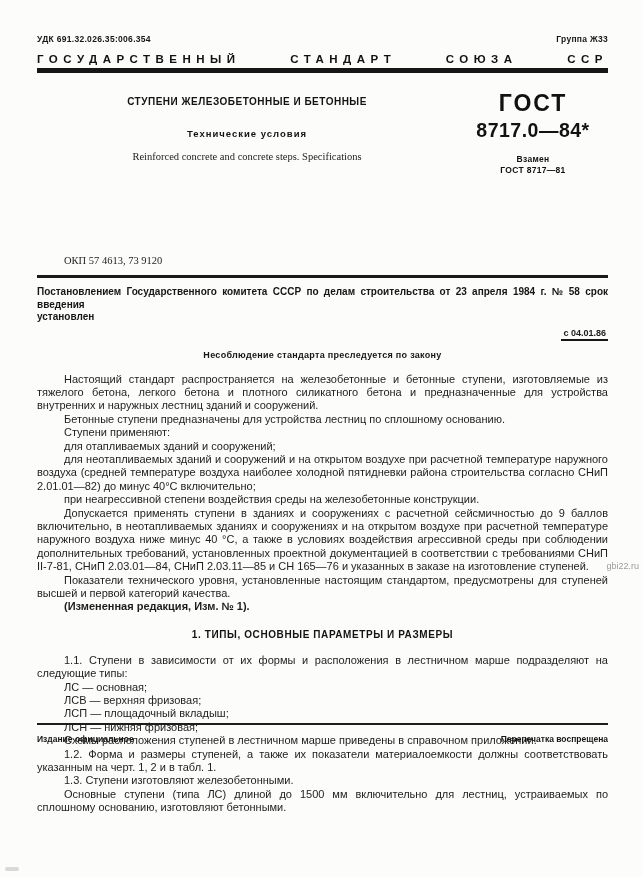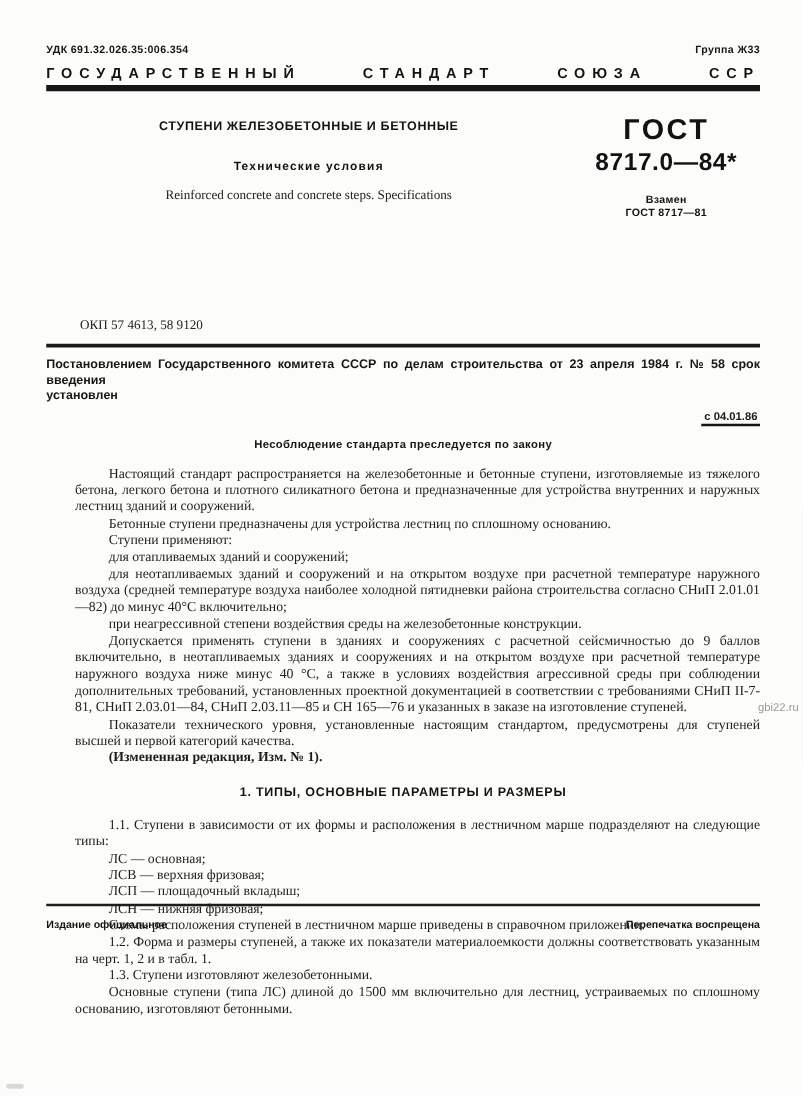--- a/index.html
+++ b/index.html
@@ -36,22 +36,22 @@
 
   
   .decree{margin-top:8px;font-weight:bold;font-size:10px;line-height:12.5px;color:#161616;}
   .decree-l1{text-align:justify;text-align-last:justify;word-spacing:2px;}
   .decree-date{text-align:right;margin-top:4px;font-weight:bold;font-size:9px;}
   .decree-date span{border-bottom:2px solid #161616;padding:0 2px 1px 2px;}
   .law-notice{margin-top:12px;text-align:center;font-weight:bold;font-size:9px;
     letter-spacing:.3px;color:#161616;}
 
   
-  .body-text{margin-top:13px;font-family:Liberation Serif, serif;
-    font-size:11px;line-height:13.4px;text-align:justify;color:#1d1d1d;margin-left:23px;}
+  .body-text{margin-top:13px;font-family:Liberation Sans, sans-serif;
+    font-size:11px;line-height:13.4px;text-align:justify;color:#1d1d1d;}
   .body-text p{margin:0;text-indent:27px;}
   .bold{font-weight:bold;}
 
   .section-heading{margin:15px 0 14px 0;text-align:center;font-weight:bold;
     font-size:10px;letter-spacing:.6px;color:#131313;}
 
   
   .footer{position:absolute;left:37px;top:723px;width:571px;}
   .footer-rule{height:2px;background:#1d1d1d;}
   .footer-row{display:flex;justify-content:space-between;margin-top:9px;
@@ -86,21 +86,21 @@
       <div class="gost-block">
         <div class="gost-label">ГОСТ</div>
         <div class="gost-num">8717.0—84*</div>
         <div class="gost-replaces">
           <div>Взамен</div>
           <div>ГОСТ 8717—81</div>
         </div>
       </div>
     </div>
 
-    <div class="okp">ОКП 57 4613, 58 9120</div>
+    <div class="okp">ОКП 57 4613, 73 9120</div>
     <div class="bar-mid"></div>
 
     <div class="decree">
       <div class="decree-l1">Постановлением Государственного комитета СССР по делам строительства от 23 апреля 1984 г. № 58 срок введения</div>
       <div class="decree-l2">установлен</div>
     </div>
     <div class="decree-date">
       <span>с 04.01.86</span>
     </div>
     <div class="law-notice">Несоблюдение стандарта преследуется по закону</div>

